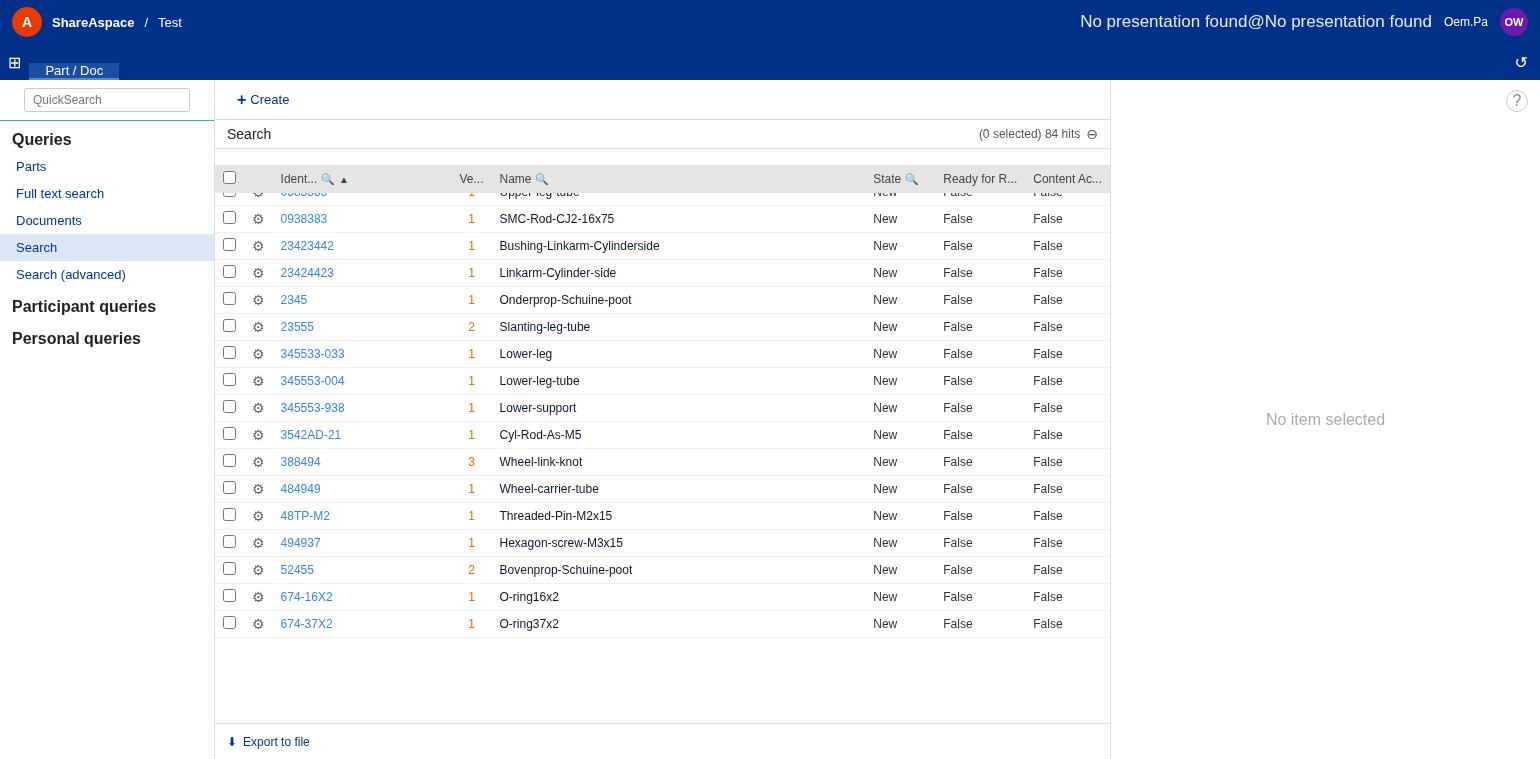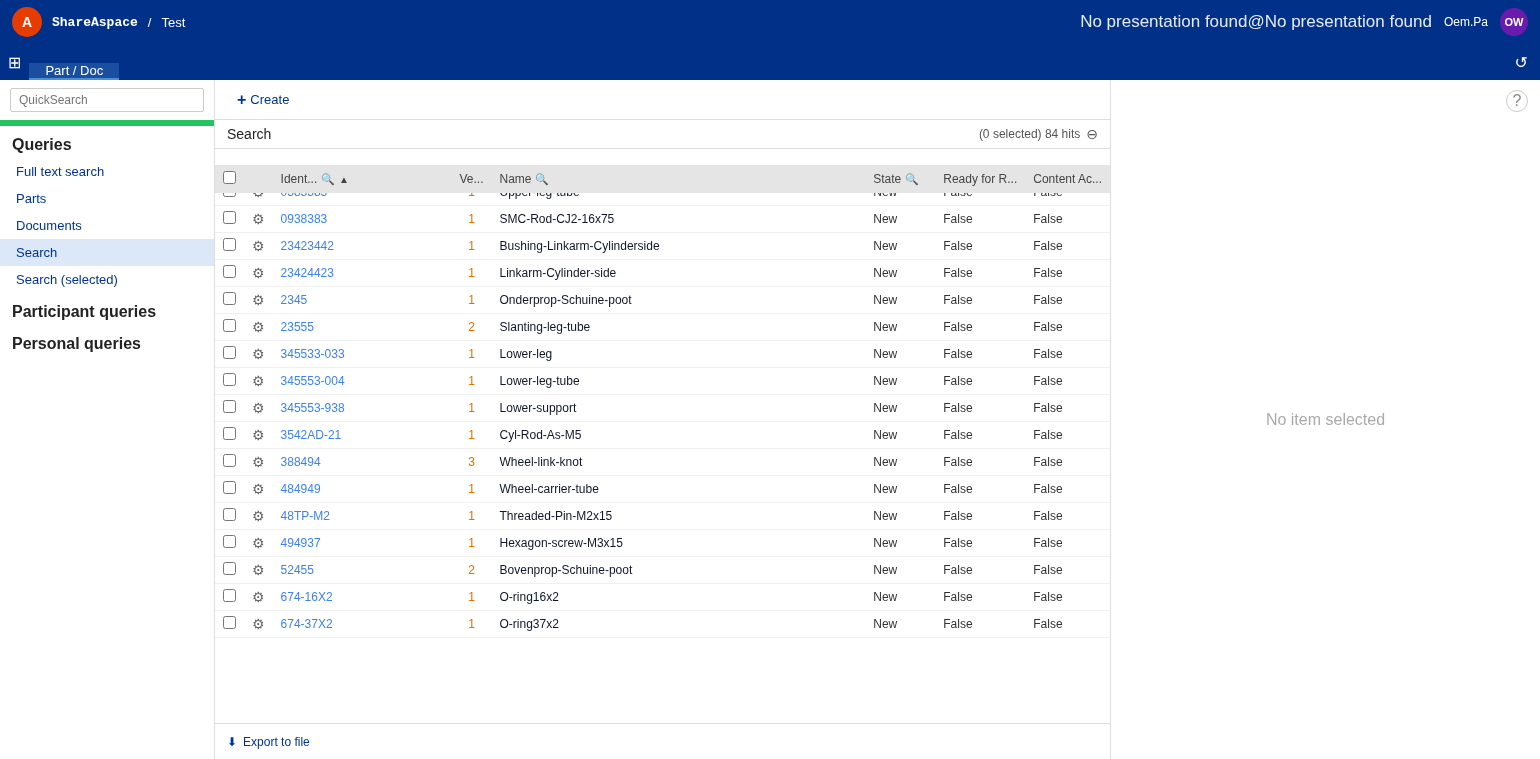--- a/index.html
+++ b/index.html
@@ -53,21 +53,21 @@
     .main-layout { display: flex; height: calc(759px - 80px); }
 
     
     .sidebar {
       width: 215px; min-width: 215px;
       background: white;
       border-right: 1px solid #ddd;
       display: flex; flex-direction: column;
       overflow-y: auto;
     }
-    .quicksearch-wrap { padding: 8px 10px; border-bottom: 6px solid #22c55e; }
+    .quicksearch-wrap { padding: 8px 24px; border-bottom: 1px solid #22c55e; }
     .quicksearch-input {
       width: 100%; border: 1px solid #ccc; border-radius: 2px;
       padding: 4px 8px; font-size: 12px; outline: none;
     }
     .sidebar-section-title {
       padding: 10px 12px 4px 12px;
       font-weight: 700; font-size: 16px; color: #222;
     }
     .sidebar-item {
       padding: 6px 12px 6px 16px;
@@ -164,21 +164,21 @@
     
     ::-webkit-scrollbar { width: 6px; }
     ::-webkit-scrollbar-thumb { background: #ccc; border-radius: 3px; }
   </style>
 </head>
 <body>
 
 <div class="topbar">
   <div class="topbar-left">
     <div class="logo-circle">A</div>
-    <span style="font-weight:600;font-family:Liberation Mono, monospace;">ShareAspace</span>
+    <span style="font-weight:600;">ShareAspace</span>
     <span>/</span>
     <span>Test</span>
   </div>
   <div class="topbar-right">
     <span class="no-presentation">No presentation found@No presentation found</span>
     <span>Oem.Pa</span>
     <div class="user-avatar">OW</div>
   </div>
 </div>
 
@@ -193,33 +193,33 @@
 </div>
 
 <div class="main-layout">
 
   <div class="sidebar">
     <div class="quicksearch-wrap">
       <input class="quicksearch-input" type="text" placeholder="QuickSearch" style="">
     </div>
     <div class="sidebar-section-title">Queries</div>
     <div class="sidebar-item">
+      <span>Parts</span>
+    </div>
+    <div class="sidebar-item">
       <span>Full text search</span>
-    </div>
-    <div class="sidebar-item">
-      <span>Parts</span>
     </div>
     <div class="sidebar-item">
       <span>Documents</span>
     </div>
     <div class="sidebar-item active">
       <span>Search</span>
     </div>
     <div class="sidebar-item">
-      <span>Search (selected)</span>
+      <span>Search (advanced)</span>
     </div>
     <div class="sidebar-section-title">Participant queries</div>
     <div class="sidebar-section-title">Personal queries</div>
   </div>
 
   <div class="content-area">
 
     <div class="toolbar">
       <button class="create-btn">
         <span style="font-size:16px;font-weight:bold;">+</span>

